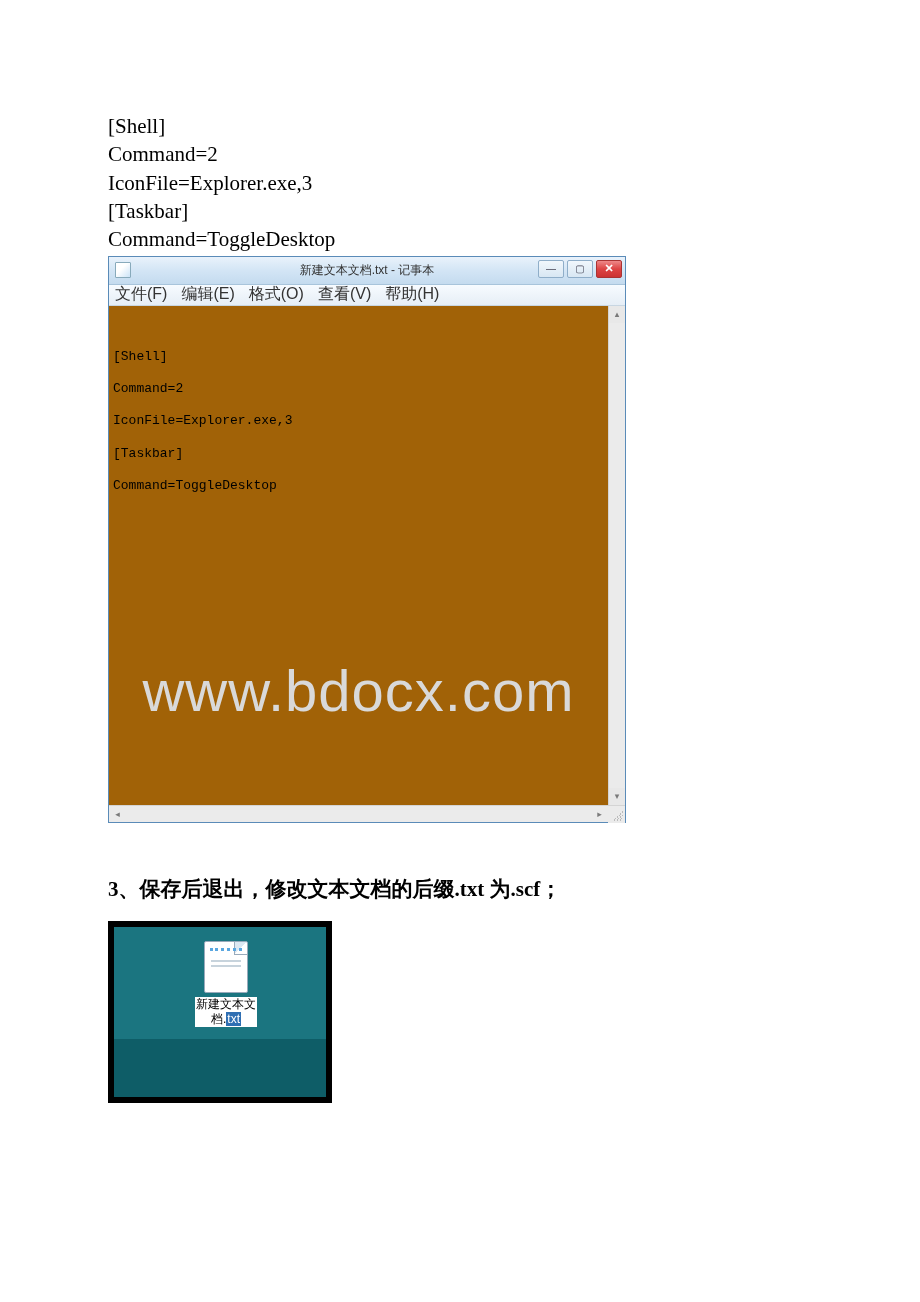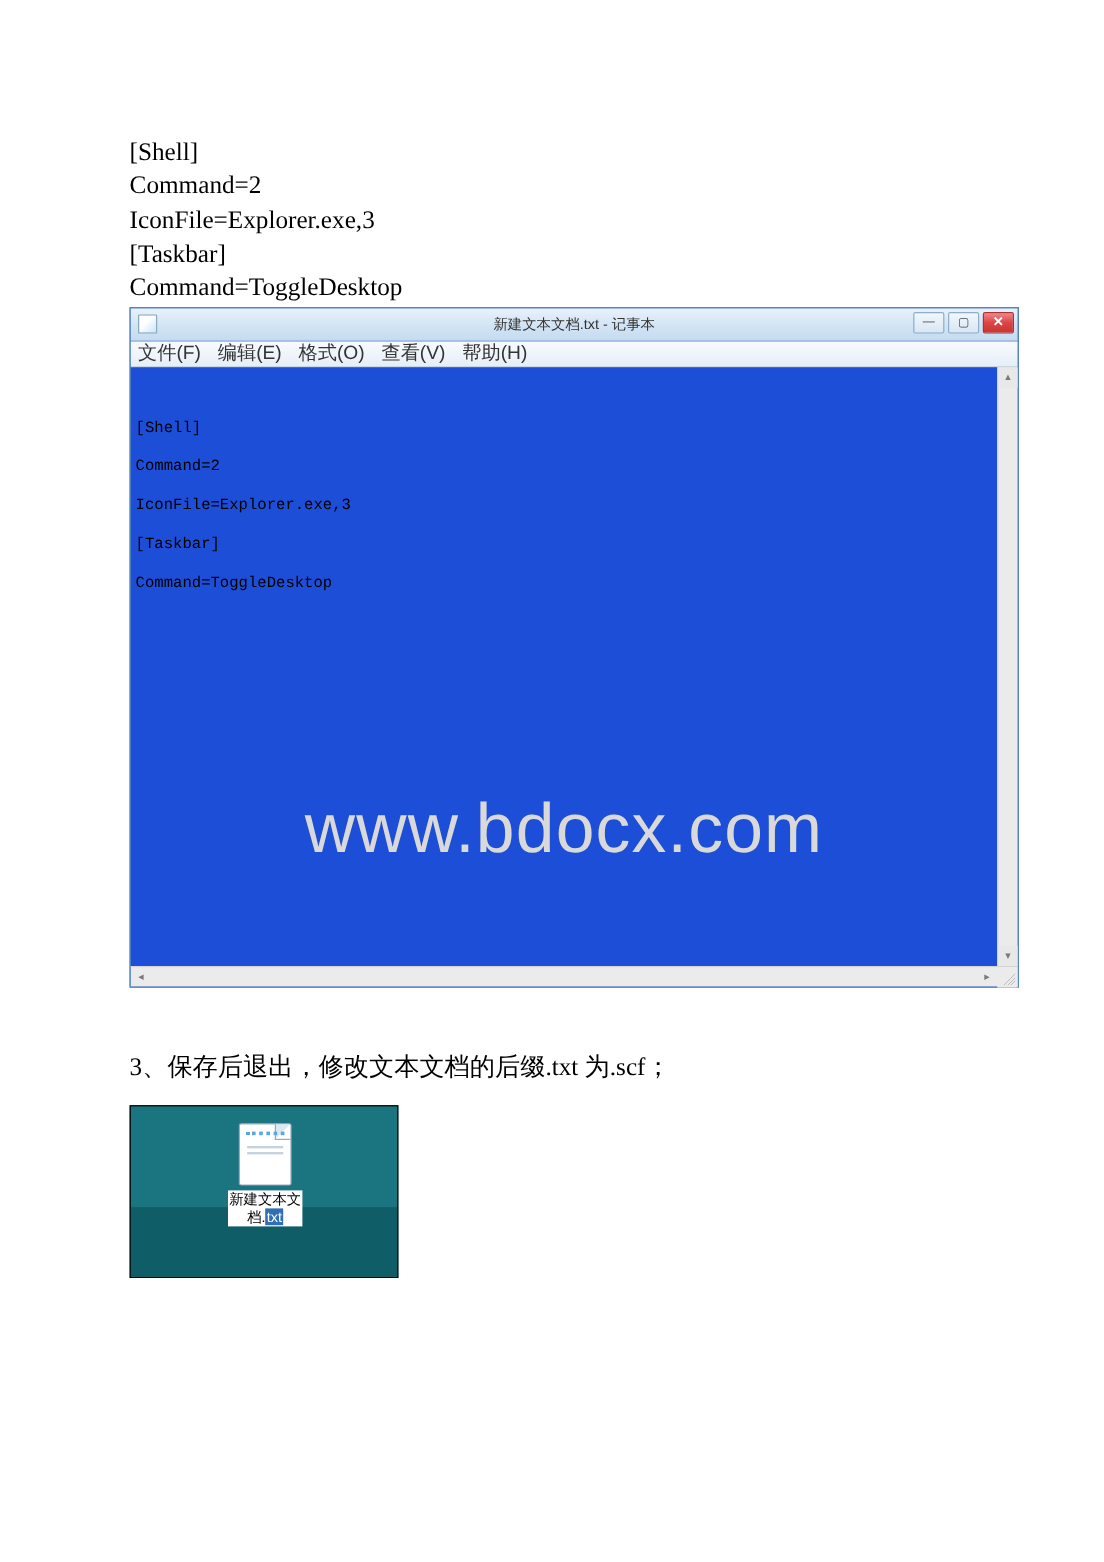--- a/index.html
+++ b/index.html
@@ -16,23 +16,23 @@
     .code-block {
       font-size: 21px;
       line-height: 1.35;
       color: #000;
       margin-bottom: 2px;
     }
     .code-block div { white-space: pre; }
 
     
     .notepad-window {
-      width: 741px;
+      width: 518px;
       border: 1px solid #5a8bb8;
-      background: #1d4ed8;
+      background: #a16207;
       font-family: "Microsoft YaHei", SimSun, Arial, sans-serif;
       position: relative;
       margin-top: 2px;
     }
     .titlebar {
       height: 28px;
       background: linear-gradient(to bottom, #e9f2fb 0%, #d3e5f5 50%, #c4dbef 100%);
       border-bottom: 1px solid #a8c4db;
       display: flex;
       align-items: center;
@@ -173,29 +173,30 @@
         linear-gradient(135deg, transparent 50%, #bbb 50%, #bbb 55%, transparent 55%,
                          transparent 65%, #bbb 65%, #bbb 70%, transparent 70%,
                          transparent 80%, #bbb 80%, #bbb 85%, transparent 85%);
     }
 
     .step-text {
       margin-top: 52px;
       font-size: 21px;
       color: #000;
       font-family: SimSun, "Times New Roman", serif;
+      font-weight: bold;
     }
 
     
     .desktop-shot {
       width: 224px;
-      height: 144px;
+      height: 182px;
       margin-top: 18px;
       background: #1b7580;
-      border: 1px solid #000000;
+      border: 6px solid #000000;
       position: relative;
       overflow: hidden;
     }
     .desktop-dark {
       position: absolute;
       bottom: 0; left: 0; right: 0;
       height: 58px;
       background: #0e5d67;
     }
     .file-icon-wrap {

